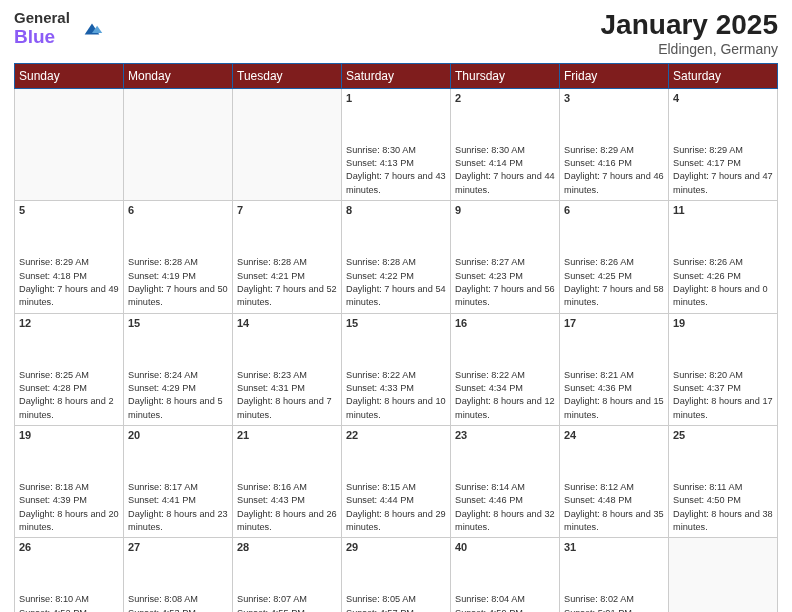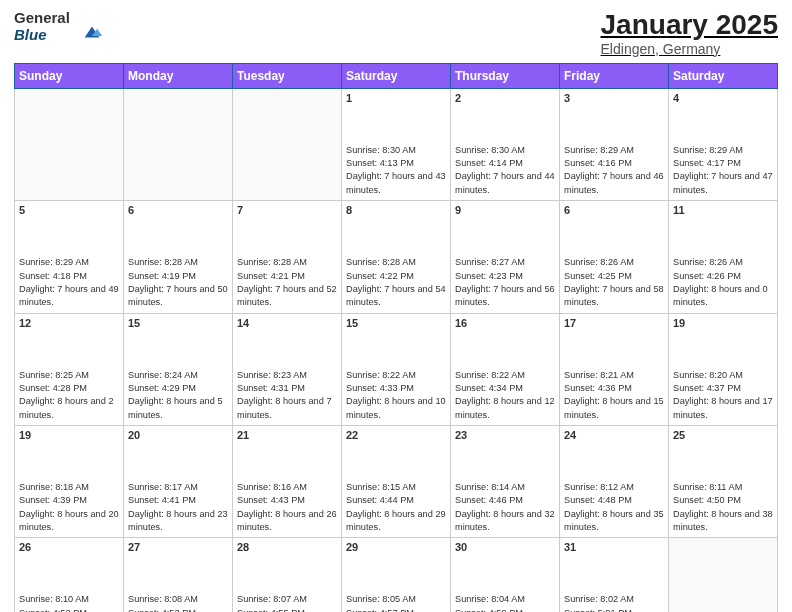--- a/index.html
+++ b/index.html
@@ -17,67 +17,66 @@
       padding: 10px 14px 10px 14px;
     }
     .header {
       display: flex;
       justify-content: space-between;
       align-items: flex-start;
       margin-bottom: 6px;
     }
     .logo {
       display: flex;
-      align-items: flex-end;
+      align-items: center;
       gap: 9px;
     }
     .logo-text {
       display: flex;
       flex-direction: column;
       line-height: 1.1;
     }
     .logo-general {
       font-size: 15px;
       font-weight: bold;
       color: #333;
     }
     .logo-blue {
-      font-size: 15px;
-      font-weight: bold;
-      color: #0c4a6e;
-      font-style: italic;
+      font-size: 19px;
+      font-weight: bold;
+      color: #8b5cf6;
     }
     .logo-icon {
       width: 22px;
       height: 22px;
       margin-left: 2px;
     }
     .title-block {
-      text-decoration: underline;
+      text-align: right;
     }
     .cal-title {
       font-size: 28px;
       font-weight: bold;
       color: #222;
       line-height: 1.1;
     }
     .cal-subtitle {
       font-size: 14px;
       color: #555;
     }
     .calendar {
       width: 100%;
       border-collapse: collapse;
       table-layout: fixed;
     }
     .calendar th {
-      background: #8b5cf6;
+      background: #7f1d1d;
       color: #fff;
       font-size: 12px;
-      font-weight: bold;
+      font-weight: normal;
       padding: 5px 4px;
       text-align: left;
       border: 1px solid #1a5fa8;
     }
     .calendar td {
       border: 1px solid #ccc;
       vertical-align: top;
       padding: 3px 4px;
       font-size: 9.5px;
       color: #333;
@@ -255,21 +254,21 @@
           </td>
           <td>
             <span class="day-num">28</span>
             <div class="day-info">Sunrise: 8:07 AM<br>Sunset: 4:55 PM<br>Daylight: 8 hours and 48 minutes.</div>
           </td>
           <td>
             <span class="day-num">29</span>
             <div class="day-info">Sunrise: 8:05 AM<br>Sunset: 4:57 PM<br>Daylight: 8 hours and 51 minutes.</div>
           </td>
           <td>
-            <span class="day-num">30</span>
+            <span class="day-num">40</span>
             <div class="day-info">Sunrise: 8:04 AM<br>Sunset: 4:59 PM<br>Daylight: 8 hours and 55 minutes.</div>
           </td>
           <td>
             <span class="day-num">31</span>
             <div class="day-info">Sunrise: 8:02 AM<br>Sunset: 5:01 PM<br>Daylight: 8 hours and 58 minutes.</div>
           </td>
           <td class="empty"></td>
         </tr>
       </tbody>
   </table>

